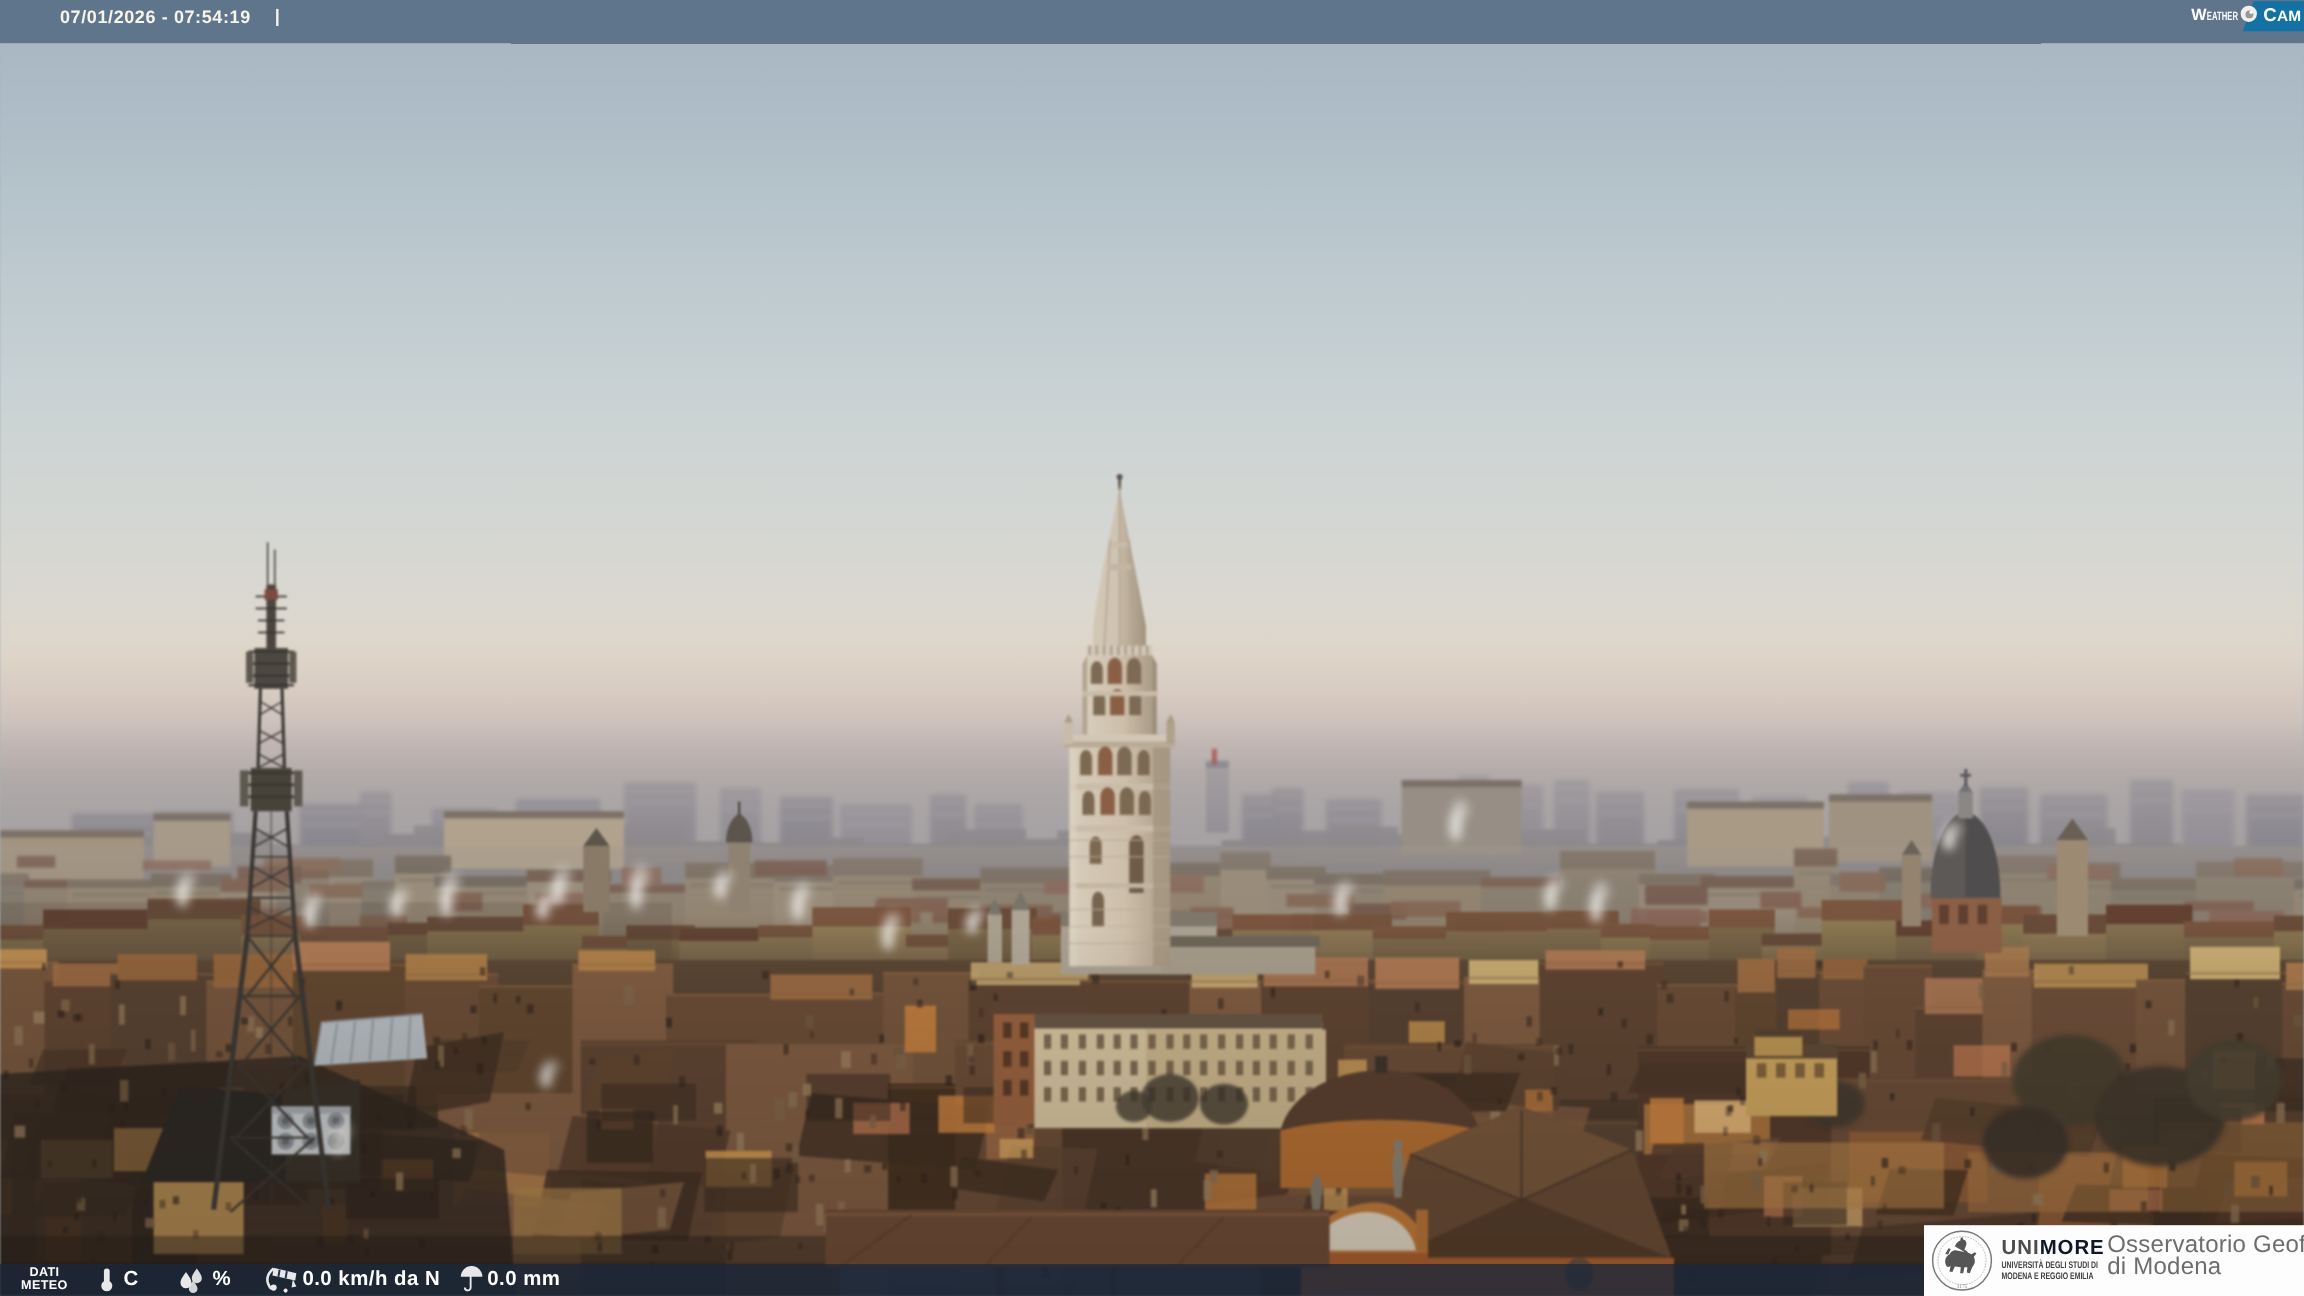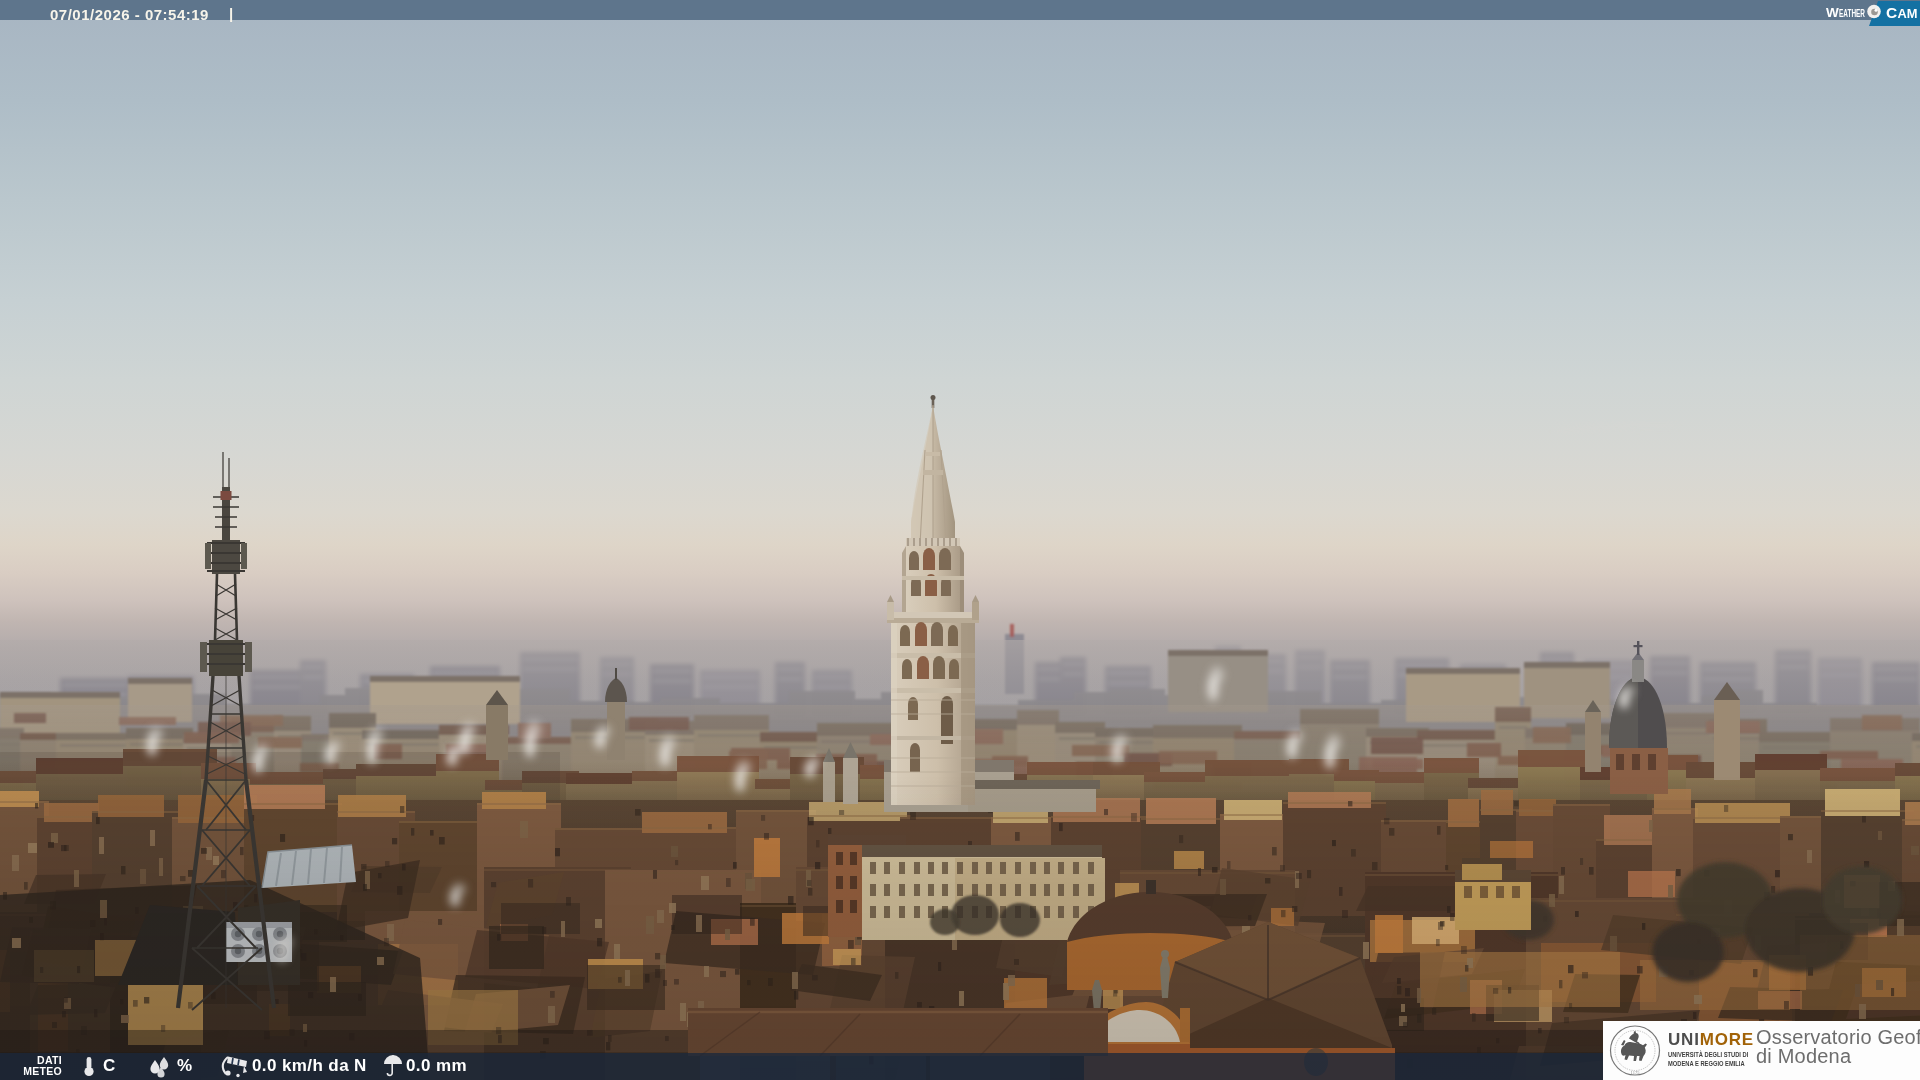--- a/index.html
+++ b/index.html
@@ -1,29 +1,29 @@
 <!DOCTYPE html>
 <html><head><meta charset="utf-8">
 <style>
 html,body{margin:0;padding:0;width:1920px;height:1080px;overflow:hidden;background:#a5b4c1;}
 *{box-sizing:border-box;}
 body{font-family:"Liberation Sans", sans-serif;}
 #scene{position:absolute;left:0;top:0;width:1920px;height:1080px;filter:blur(0.7px);}
 .ov{position:absolute;}
-#topbar{left:0;top:0;width:1920px;height:20px;background:rgba(88,112,136,0.93);color:#f7f4ea;
+#topbar{left:0;top:0;width:1920px;height:36px;background:rgba(88,112,136,0.93);color:#f7f4ea;
  font-size:15px;font-weight:bold;white-space:nowrap;}
 #topbar .t1{position:absolute;left:50px;top:6px;letter-spacing:0.5px;}
 #topbar .sep{position:absolute;left:229px;top:5px;}
 #topbar .t2{position:absolute;left:258px;top:6px;letter-spacing:0.2px;}
 #botbar{left:0;top:1053px;width:1920px;height:27px;background:rgba(27,40,59,0.78);color:#fff;}
-#botbar .lbl{position:absolute;left:12px;top:2px;width:50px;text-align:right;font-size:10.5px;font-weight:bold;line-height:11px;letter-spacing:0.3px;}
+#botbar .lbl{position:absolute;left:12px;top:2px;width:50px;text-align:center;font-size:10.5px;font-weight:bold;line-height:11px;letter-spacing:0.3px;}
 #botbar .v{position:absolute;top:3px;font-size:17px;font-weight:bold;letter-spacing:0.4px;}
 #unibox{left:1603px;top:1021px;width:317px;height:59px;background:#fdfdfd;}
 #unibox .uni{position:absolute;left:65px;top:9px;font-size:17px;font-weight:bold;letter-spacing:0.8px;color:#4d4d4d;}
-#unibox .uni b{color:#a16207;font-weight:bold;}
+#unibox .uni b{color:#0f172a;font-weight:bold;}
 #unibox .sub{position:absolute;left:65px;top:30px;font-size:8px;font-weight:bold;color:#3e3e3e;line-height:8.8px;letter-spacing:0px;white-space:nowrap;transform:scaleX(0.72);transform-origin:0 0;}
 #unibox .oss{position:absolute;left:153px;top:7px;font-size:20px;color:#6d6d6d;line-height:19px;letter-spacing:0.2px;white-space:nowrap;}
 </style></head>
 <body>
 <svg id="scene" width="1920" height="1080" viewBox="0 0 1920 1080">
 <defs>
 <linearGradient id="sky" x1="0" y1="0" x2="0" y2="1">
  <stop offset="0" stop-color="#a7b5c2"></stop>
  <stop offset="0.093" stop-color="#aebdc7"></stop>
  <stop offset="0.185" stop-color="#bac7cd"></stop>

